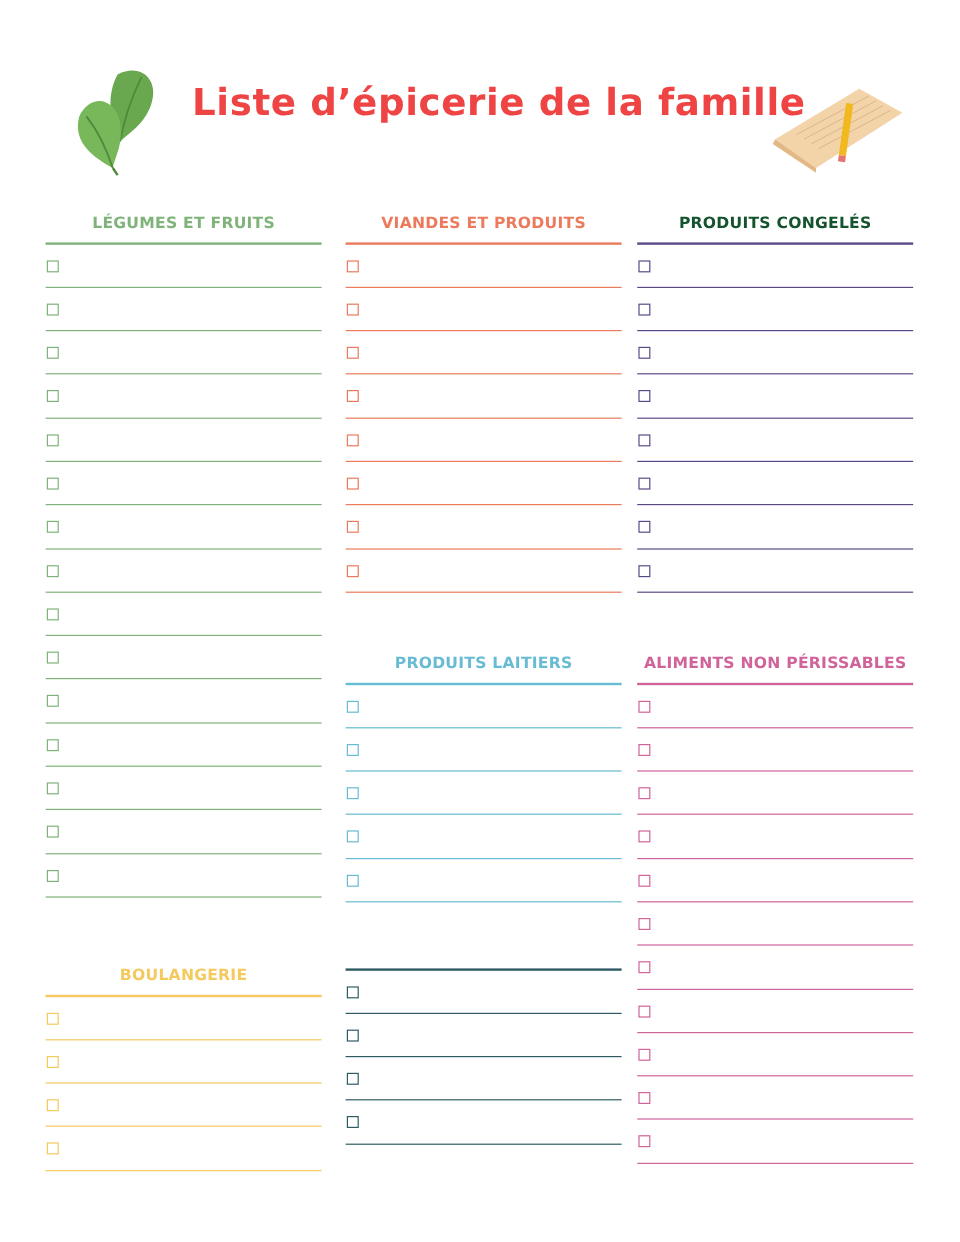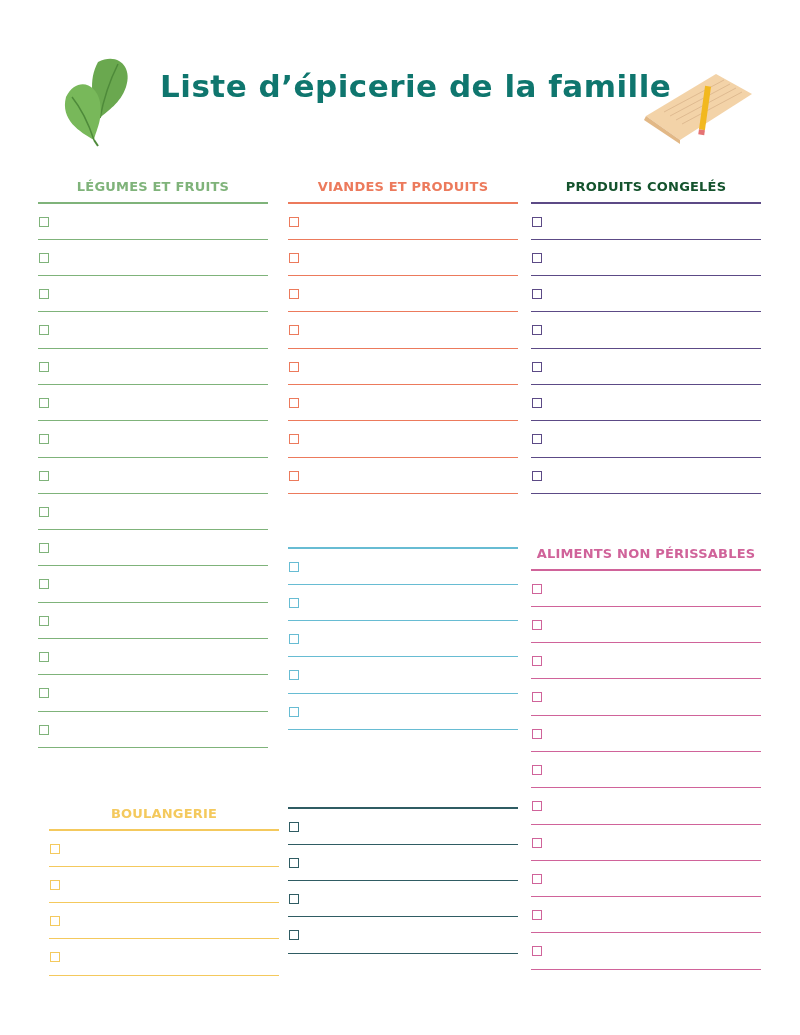--- a/index.html
+++ b/index.html
@@ -1,17 +1,17 @@
 <!DOCTYPE html>
 <html><head>
 <meta charset="utf-8">
 <style>
   html, body { margin: 0; padding: 0; background: #ffffff; }
   body { width: 800px; height: 1035px; position: relative; overflow: hidden; font-family: "DejaVu Sans", sans-serif; }
-  .title { position: absolute; left: 160px; top: 68px; font-size: 31px; font-weight: bold; color: #0f766e; letter-spacing: 0.5px; font-family: "DejaVu Sans", sans-serif; }
+  .title { position: absolute; left: 160px; top: 68px; font-size: 31px; font-weight: bold; color: #ef4444; letter-spacing: 0.5px; font-family: "DejaVu Sans", sans-serif; }
   .leaf-art { position: absolute; left: 58px; top: 52px; width: 80px; height: 95px; }
   .notepad-art { position: absolute; left: 638px; top: 68px; width: 118px; height: 78px; }
   .section { position: absolute; width: 230px; }
   .section h2 { margin: 0; font-size: 13px; font-weight: bold; letter-spacing: 0.2px; height: 22px; line-height: 22px; font-family: "DejaVu Sans", sans-serif; text-align: center; }
   .section .topline { height: 1.5px; margin-top: 4px; }
   .row { height: 35.3px; position: relative; border-bottom: 1.5px solid; }
   .cb { position: absolute; left: 1px; top: 13px; width: 8px; height: 8px; border: 1.5px solid; background: #fff; }
 </style>
 </head>
 <body>
@@ -138,20 +138,21 @@
       <span class="cb" style="border-color: rgb(92, 74, 134);"></span>
     </div>
     <div class="row" style="border-color: rgb(92, 74, 134);">
       <span class="cb" style="border-color: rgb(92, 74, 134);"></span>
     </div>
     <div class="row" style="border-color: rgb(92, 74, 134);">
       <span class="cb" style="border-color: rgb(92, 74, 134);"></span>
     </div>
   </div>
 <div class="section" style="left:288px; top:543px;">
+    <h2 style="color: rgb(103, 188, 211);">PRODUITS LAITIERS</h2>
     <div class="topline" style="background: rgb(103, 188, 211);"></div>
     <div class="row" style="border-color: rgb(103, 188, 211);">
       <span class="cb" style="border-color: rgb(103, 188, 211);"></span>
     </div>
     <div class="row" style="border-color: rgb(103, 188, 211);">
       <span class="cb" style="border-color: rgb(103, 188, 211);"></span>
     </div>
     <div class="row" style="border-color: rgb(103, 188, 211);">
       <span class="cb" style="border-color: rgb(103, 188, 211);"></span>
     </div>
@@ -192,21 +193,21 @@
     <div class="row" style="border-color: rgb(208, 99, 154);">
       <span class="cb" style="border-color: rgb(208, 99, 154);"></span>
     </div>
     <div class="row" style="border-color: rgb(208, 99, 154);">
       <span class="cb" style="border-color: rgb(208, 99, 154);"></span>
     </div>
     <div class="row" style="border-color: rgb(208, 99, 154);">
       <span class="cb" style="border-color: rgb(208, 99, 154);"></span>
     </div>
   </div>
-<div class="section" style="left:38px; top:803px;margin-left:11px;">
+<div class="section" style="left:38px; top:803px;">
     <h2 style="color: rgb(244, 201, 93);">BOULANGERIE</h2>
     <div class="topline" style="background: rgb(244, 201, 93);"></div>
     <div class="row" style="border-color: rgb(244, 201, 93);">
       <span class="cb" style="border-color: rgb(244, 201, 93);"></span>
     </div>
     <div class="row" style="border-color: rgb(244, 201, 93);">
       <span class="cb" style="border-color: rgb(244, 201, 93);"></span>
     </div>
     <div class="row" style="border-color: rgb(244, 201, 93);">
       <span class="cb" style="border-color: rgb(244, 201, 93);"></span>

